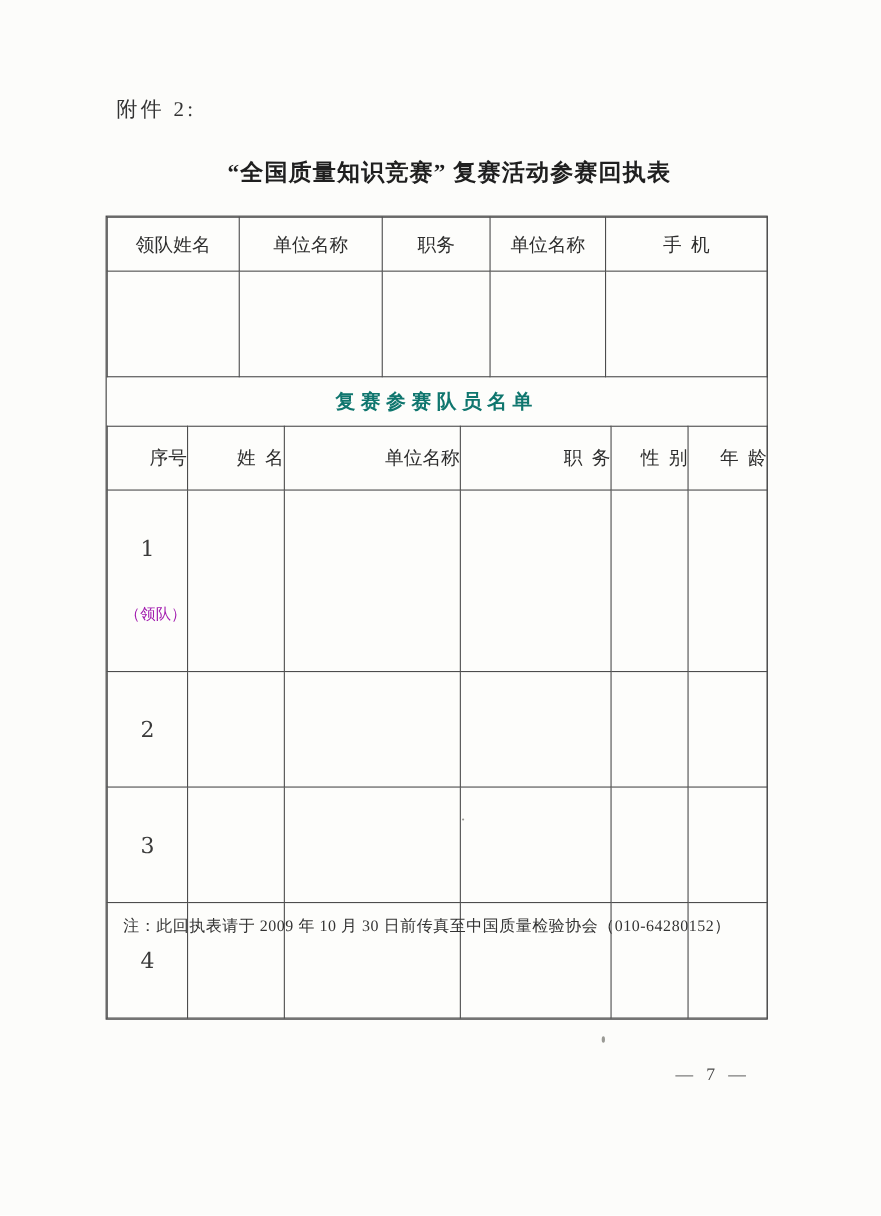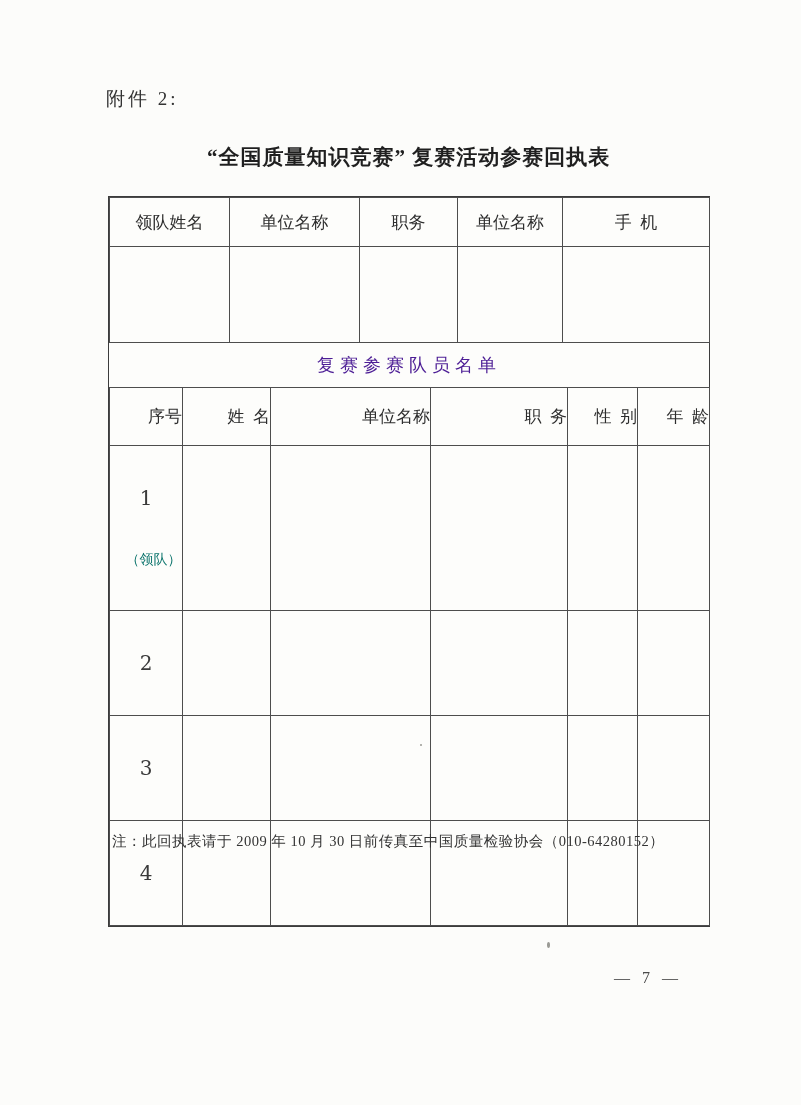--- a/index.html
+++ b/index.html
@@ -15,44 +15,44 @@
     font-size:19px;letter-spacing:3px;color:#333;
     white-space:pre;
   }
   .title{
     position:absolute;left:0;top:143px;width:100%;
     text-align:center;font-size:21px;font-weight:bold;
     font-family:Liberation Serif, serif;
     letter-spacing:1px;color:#1f1f1f;white-space:pre;
   }
   .tablewrap{
-    position:absolute;left:108px;top:196px;width:600px;
+    position:absolute;left:96px;top:196px;width:600px;
     border:1px solid #3c3c3c;background:#fdfdfb;
   }
   table{border-collapse:collapse;table-layout:fixed;width:600px;}
   td{
     border:1px solid #4d4d4d;text-align:center;vertical-align:middle;
     font-size:17px;color:#2d2d2d;padding:0;white-space:pre;
     overflow:hidden;
   }
   .t1 .r-head td{height:48px;}
   .t1 .r-blank td{height:95px;}
   .band{
     height:44px;display:flex;align-items:center;justify-content:center;
-    font-size:18px;font-weight:400;letter-spacing:5px;color:#4c1d95;
+    font-size:18px;font-weight:700;letter-spacing:5px;color:#0f766e;
     white-space:pre;
   }
   .t2 .r-head2 td{height:57px;text-align:right;}
   .t2 .r-member td{height:92px;}
   .num{
     font-size:20px;line-height:24px;color:#3a3a3a;
     font-family:"DejaVu Serif",serif;
   }
   .leader-note{
-    font-size:14px;line-height:20px;color:#0f766e;letter-spacing:0;
+    font-size:14px;line-height:20px;color:#a21caf;letter-spacing:0;
     white-space:pre;min-height:0;margin-left:15px;
   }
   .note{
     position:absolute;left:112px;top:832px;
     font-size:14.5px;letter-spacing:0.5px;color:#333;white-space:pre;
   }
   .pageno{
     position:absolute;left:614px;top:969px;
     font-size:16px;letter-spacing:4px;color:#4a4a4a;white-space:pre;
   }

